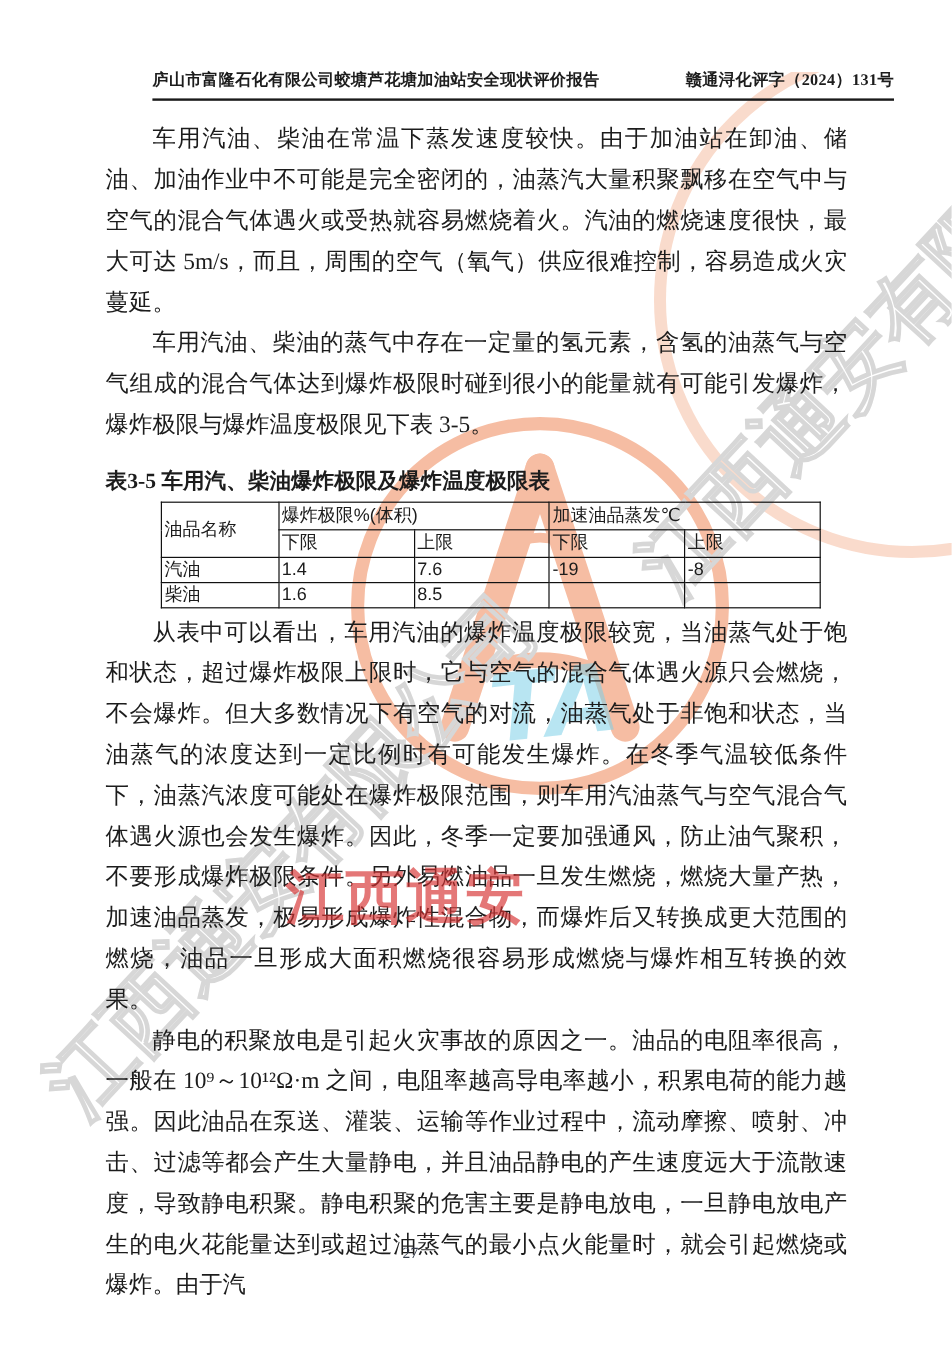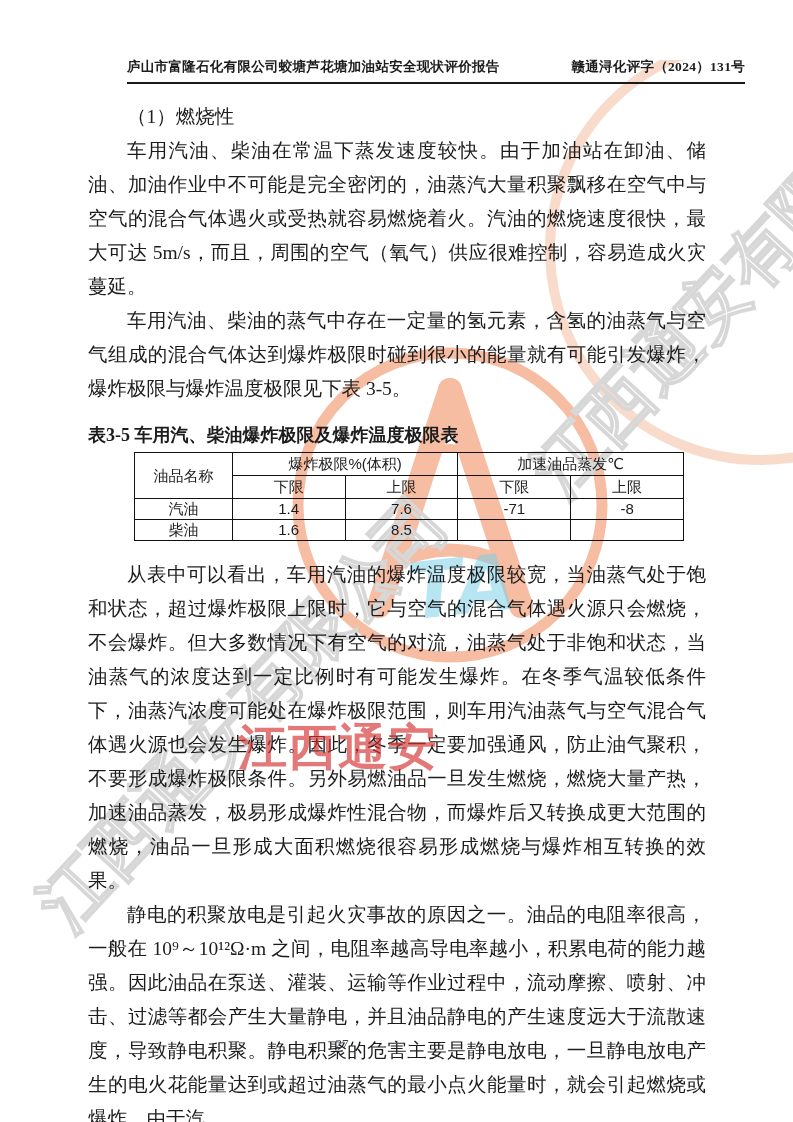--- a/index.html
+++ b/index.html
@@ -33,24 +33,24 @@
   }
   .heading { text-indent: 2em; }
   .para { text-indent: 2em; }
 
   .table-title {
     text-align: left; text-indent: 0;
     font-weight: bold; font-size: 18px;
     line-height: 30px; margin-top: 14px;
   }
   table.limits {
-    width: 550px; margin: 2px 0 17px 46px;
+    width: 550px; margin: 2px 0 4px 46px;
     border-collapse: collapse;
     font-size: 15px; line-height: 18px;
-    text-align: center;
+    text-align: left;
     font-family: "Liberation Sans", "DejaVu Sans", sans-serif;
   }
   table.limits th, table.limits td {
     border: 1px solid #111; font-weight: normal; padding: 1px 2px;
   }
   table.limits .r1 th { height: 23px; }
   table.limits .r2 th { height: 23px; }
   table.limits td { height: 20px; }
   col.c0 { width: 98px; }
   col.c1, col.c2, col.c3, col.c4 { width: 113px; }
@@ -114,21 +114,20 @@
   <div class="wm wm-diag wm-diag-a">江西通安有限公司</div>
   <div class="wm wm-diag wm-diag-b">江西通安有限公司</div>
 
   <div class="header">
     <span>庐山市富隆石化有限公司蛟塘芦花塘加油站安全现状评价报告</span>
     <span>赣通浔化评字（2024）131号</span>
   </div>
 
   <div class="content">
 
-    <div class="heading">（1）燃烧性</div>
     <p class="para">车用汽油、柴油在常温下蒸发速度较快。由于加油站在卸油、储油、加油作业中不可能是完全密闭的，油蒸汽大量积聚飘移在空气中与空气的混合气体遇火或受热就容易燃烧着火。汽油的燃烧速度很快，最大可达 5m/s，而且，周围的空气（氧气）供应很难控制，容易造成火灾蔓延。</p>
 
     <p class="para">车用汽油、柴油的蒸气中存在一定量的氢元素，含氢的油蒸气与空气组成的混合气体达到爆炸极限时碰到很小的能量就有可能引发爆炸，爆炸极限与爆炸温度极限见下表 3-5。</p>
 
     <div class="table-title">表3-5  车用汽、柴油爆炸极限及爆炸温度极限表</div>
 
     <table class="limits">
       <colgroup>
           <col class="c0">
           <col class="c1">
@@ -145,21 +144,21 @@
       <tr class="r2">
         <th>下限</th>
         <th>上限</th>
         <th>下限</th>
         <th>上限</th>
       </tr>
       <tr>
         <td>汽油</td>
         <td>1.4</td>
         <td>7.6</td>
-        <td>-71</td>
+        <td>-19</td>
         <td>-8</td>
       </tr>
       <tr>
         <td>柴油</td>
         <td>1.6</td>
         <td>8.5</td>
         <td></td>
         <td></td>
       </tr>
     </tbody>

